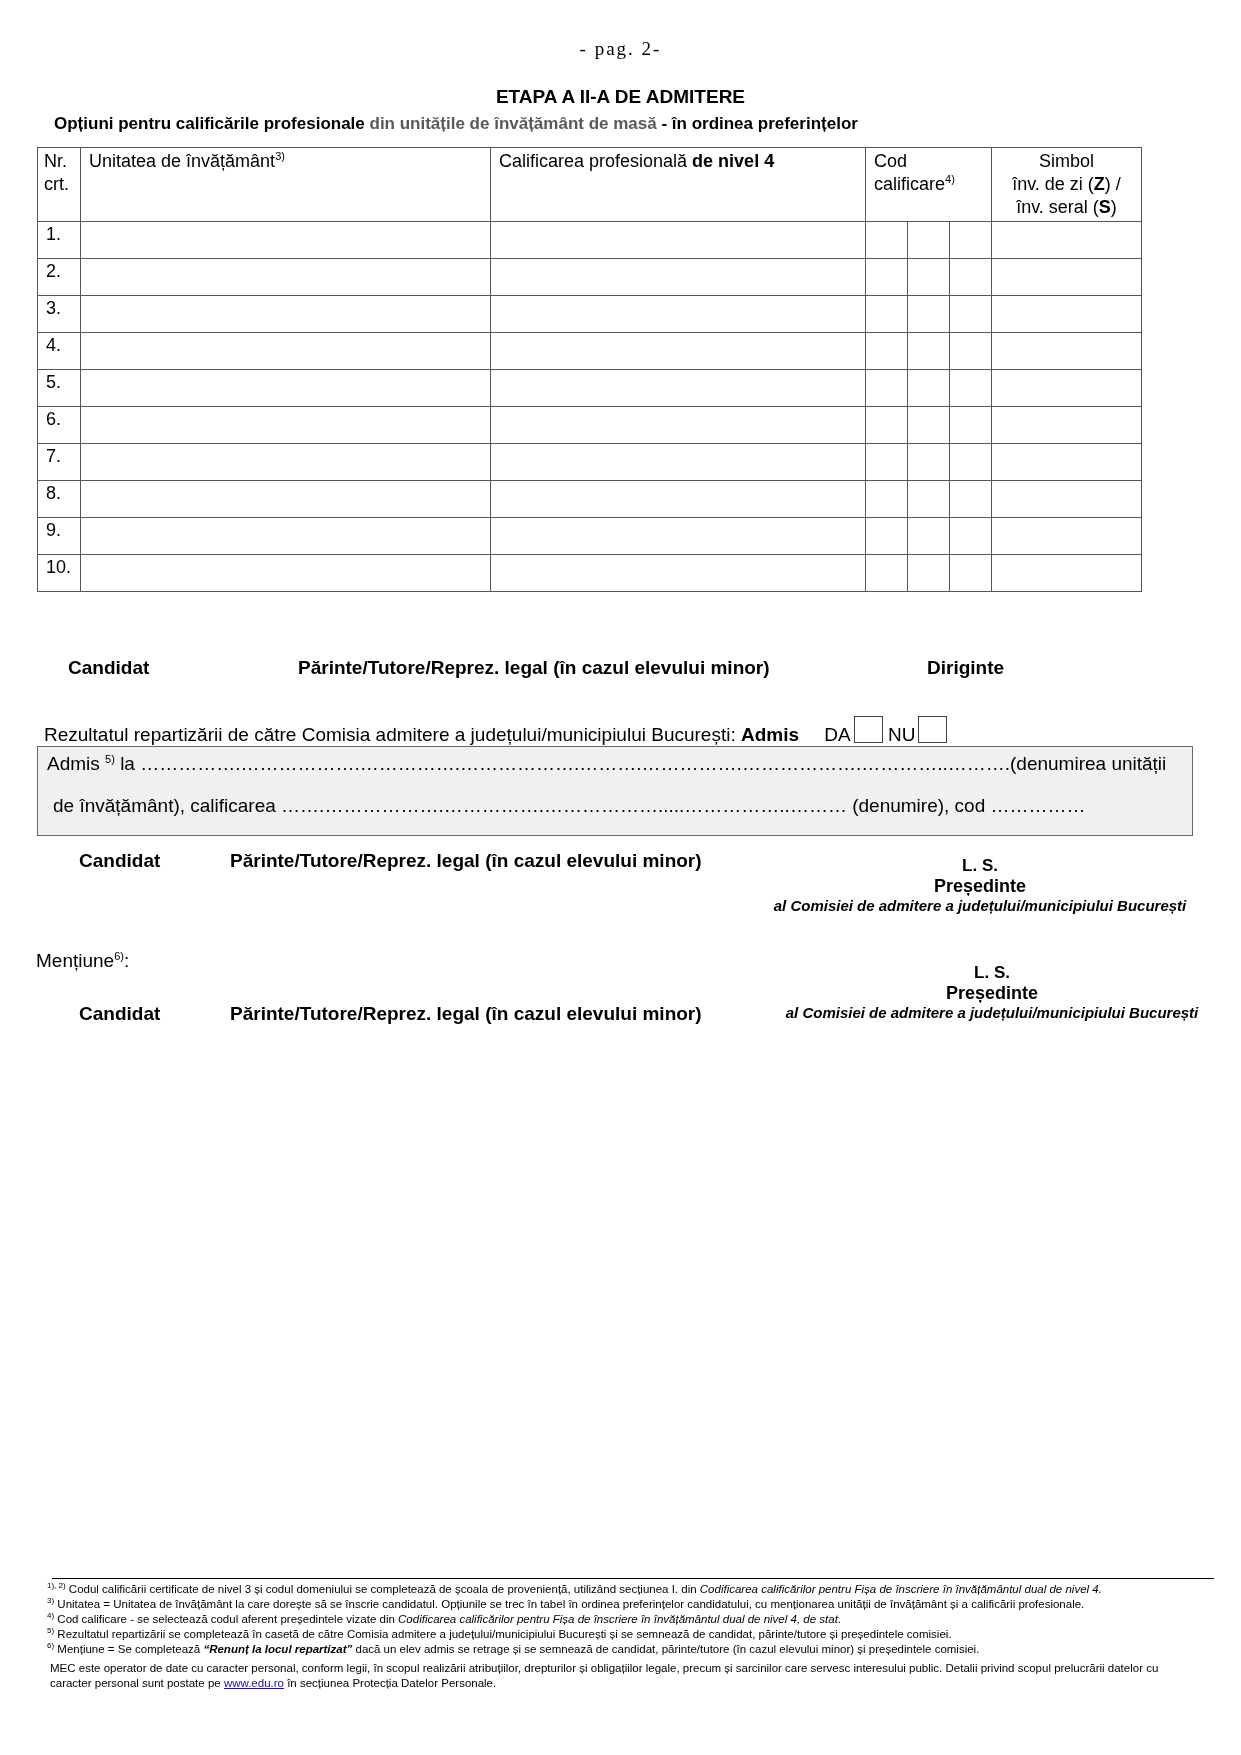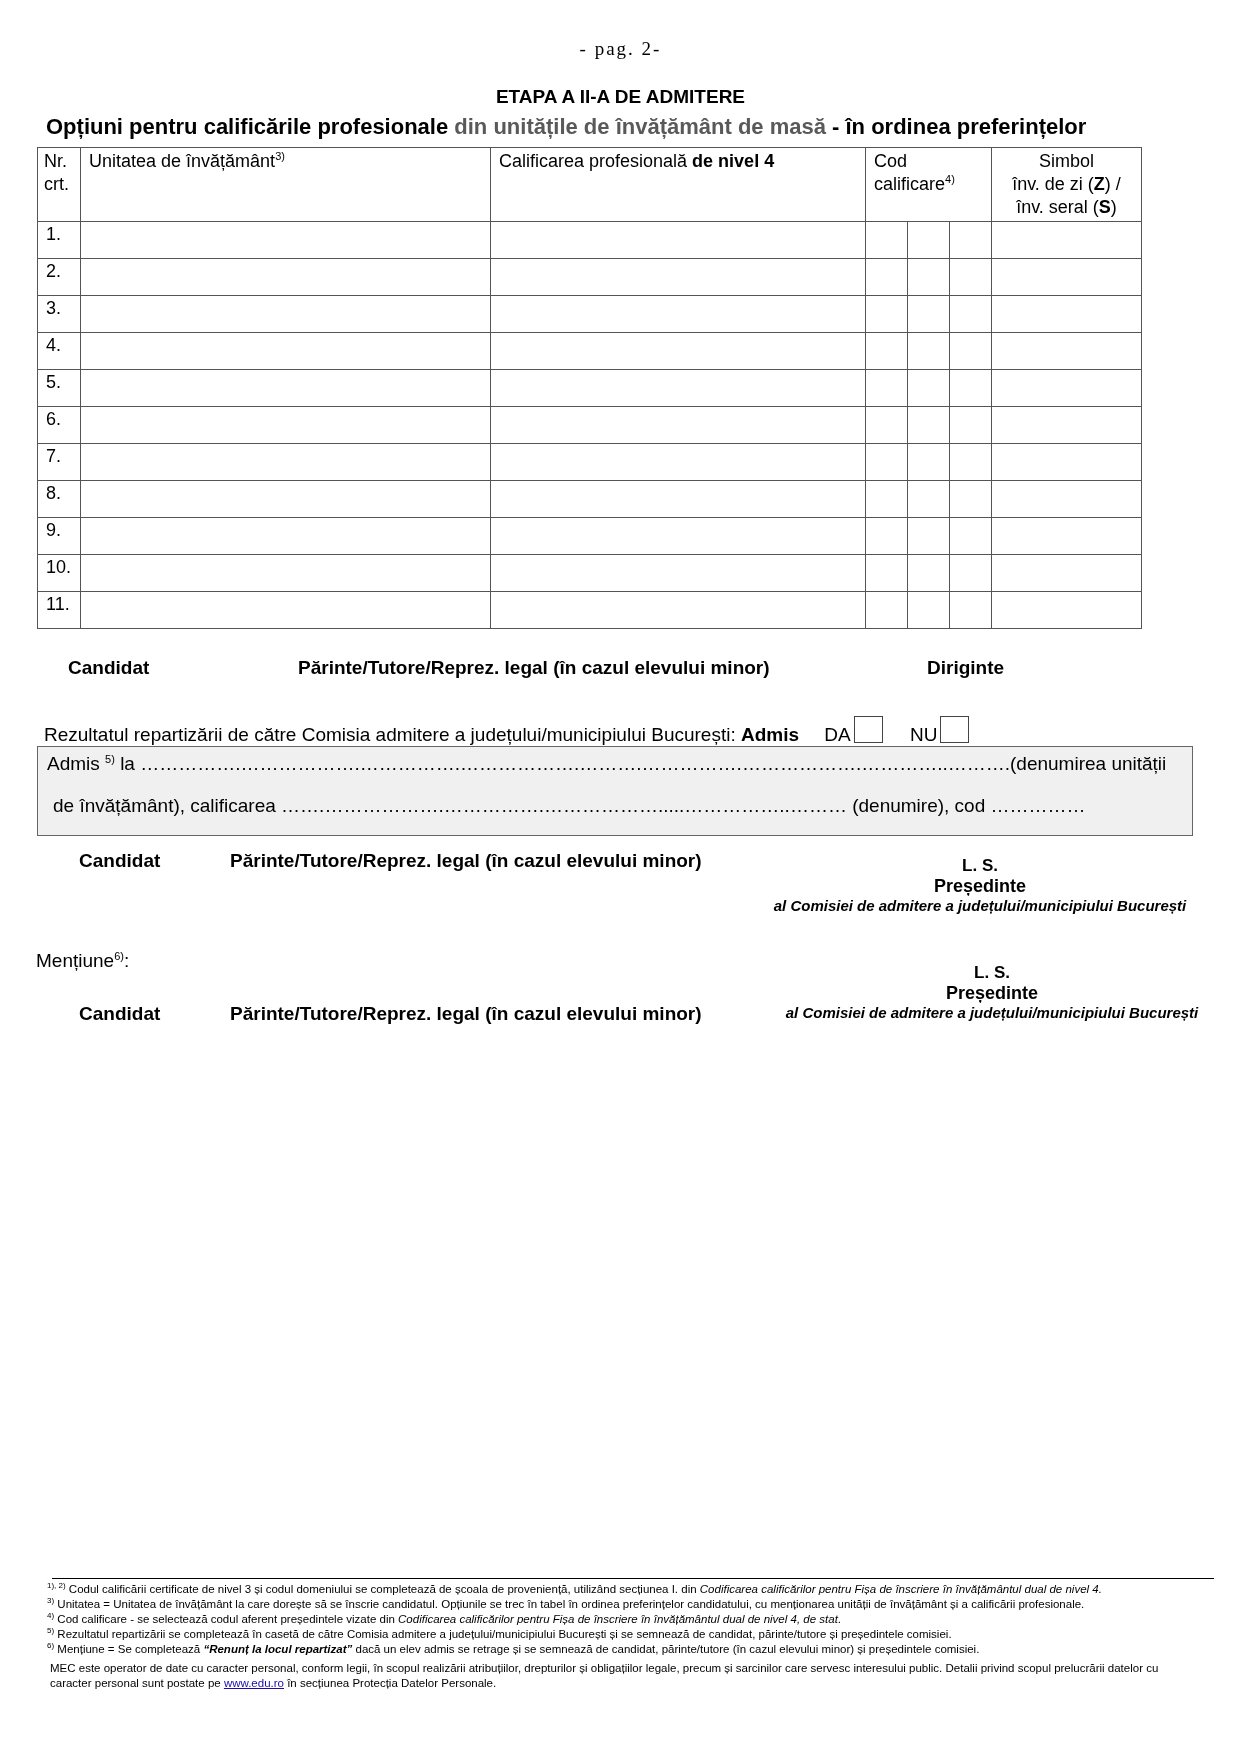--- a/index.html
+++ b/index.html
@@ -2,21 +2,21 @@
 <html><head>
 <meta charset="utf-8">
 <style>
   html, body { margin: 0; padding: 0; background: #ffffff; }
   body { width: 1241px; height: 1755px; position: relative; overflow: hidden;
          font-family: "Liberation Sans", sans-serif; color: #000; }
   .abs { position: absolute; }
   .page-num { left: 0; width: 1241px; top: 38px; text-align: center;
               font-family: "Liberation Serif", serif; font-size: 19px; letter-spacing: 2px; }
   .title { left: 0; width: 1241px; top: 86px; text-align: center; font-weight: bold; font-size: 19px; }
-  .subtitle { left: 46px; top: 114px; font-size: 22px; font-weight: bold; white-space: nowrap; text-align: center; }
+  .subtitle { left: 54px; top: 114px; font-size: 17px; font-weight: bold; white-space: nowrap; text-align: center; }
   .subtitle .muted { color: #595959; font-weight: bold; }
 
   table.opts { position: absolute; left: 37px; top: 147px; border-collapse: collapse;
                font-size: 18px; padding-left: 20px; }
   table.opts td, table.opts th { border: 1.5px solid #555; padding: 0; vertical-align: top; font-weight: normal; text-align: left; }
   table.opts th { height: 71px; padding: 2px 8px 0 8px; line-height: 23px; }
   table.opts td { height: 34px; }
   table.opts td.nr { padding: 2px 0 0 8px; width: 34px; }
   .c-nr { width: 34px; } .c-unit { width: 410px; } .c-cal { width: 375px; }
   .c-code { width: 42px; } .c-sim { width: 150px; }
@@ -152,40 +152,31 @@
       </tr>
       <tr>
         <td class="nr">10.</td>
         <td></td>
         <td></td>
         <td></td>
         <td></td>
         <td></td>
         <td></td>
       </tr>
-      <tr>
-        <td class="nr">11.</td>
-        <td></td>
-        <td></td>
-        <td></td>
-        <td></td>
-        <td></td>
-        <td></td>
-      </tr>
     </tbody>
 </table>
 
 <div class="abs sig" style="left:36px;top:657px;">Candidat</div>
 <div class="abs sig" style="left:266px;top:657px;">Părinte/Tutore/Reprez. legal (în cazul elevului minor)</div>
 <div class="abs sig" style="left:895px;top:657px;">Diriginte</div>
 
 <div class="abs result">
   <span>Rezultatul repartizării de către Comisia admitere a județului/municipiului București: </span><b>Admis</b>
   <span style="margin-left:20px;">DA</span><span class="cb"></span>
-  <span style="margin-left:22px;">NU</span><span class="cb"></span>
+  <span style="">NU</span><span class="cb"></span>
 </div>
 
 <div class="abs gray-box">
   <div class="l1"><span>Admis </span><sup>5)</sup><span> la …………….……………….…………….……………….……….…………….……………….…………..……….(denumirea unității</span></div>
   <div class="l2">de învățământ), calificarea …….……………….…………….……………….....……………..……… (denumire), cod ……………</div>
 </div>
 
 <div class="abs sig" style="left:47px;top:850px;">Candidat</div>
 <div class="abs sig" style="left:198px;top:850px;">Părinte/Tutore/Reprez. legal (în cazul elevului minor)</div>
 <div class="abs ls" style="left:740px;top:856px;width:480px;">

